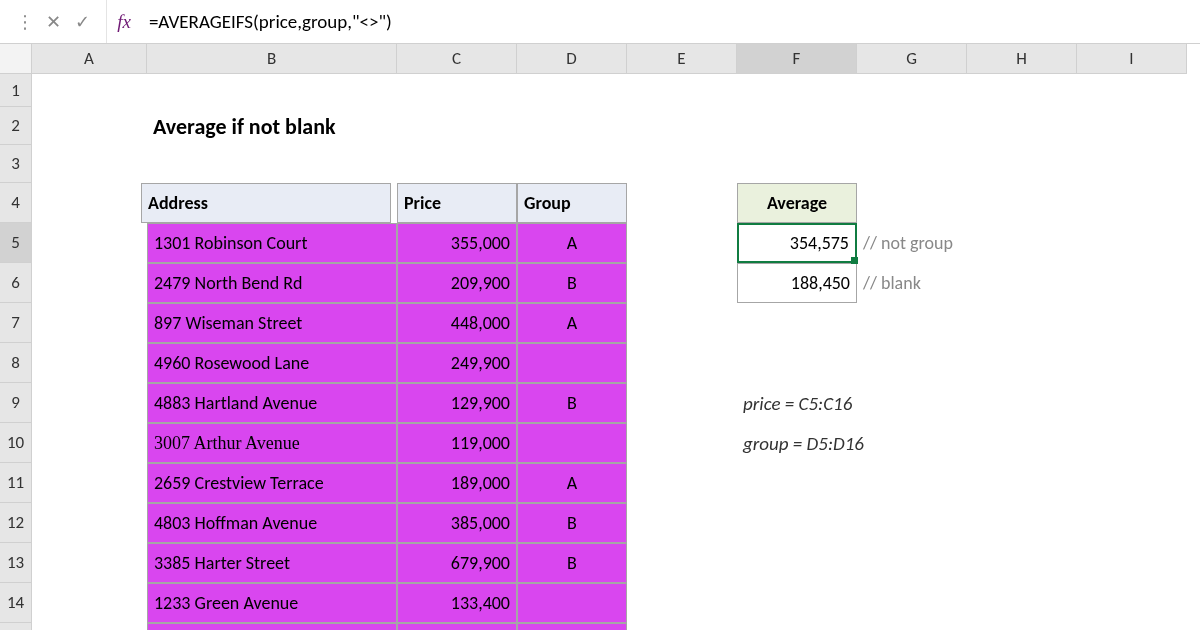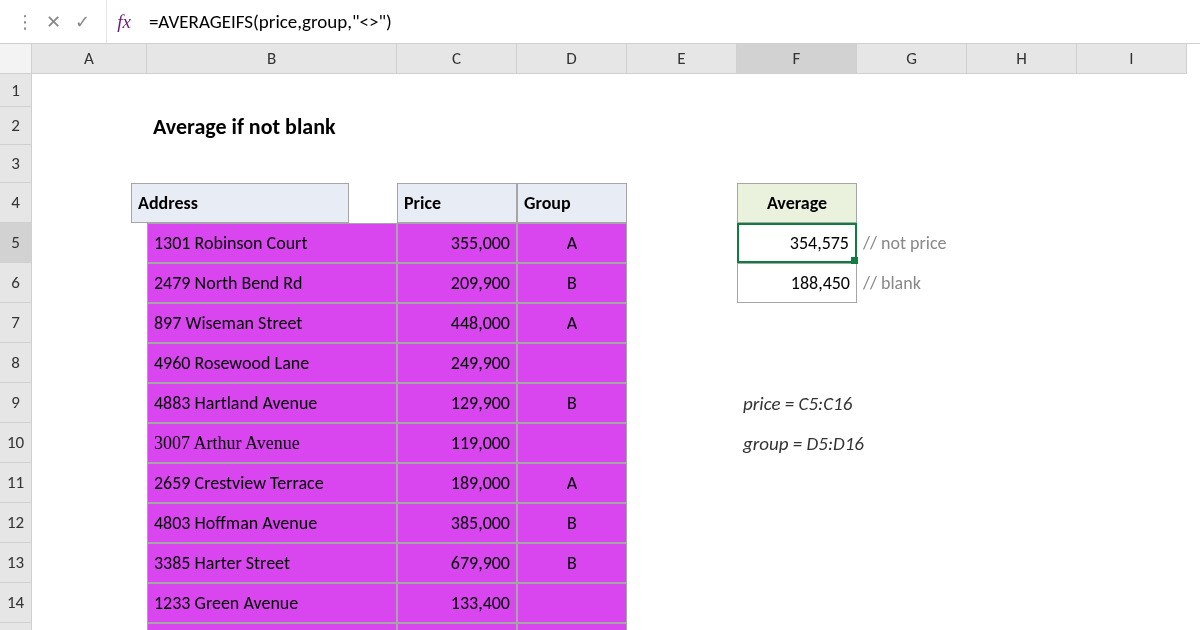--- a/index.html
+++ b/index.html
@@ -204,21 +204,21 @@
         <div class="col-h" style="width: 120px;">C</div>
         <div class="col-h" style="width: 110px;">D</div>
         <div class="col-h" style="width: 110px;">E</div>
         <div class="col-h active" style="width: 120px;">F</div>
         <div class="col-h" style="width: 110px;">G</div>
         <div class="col-h" style="width: 110px;">H</div>
         <div class="col-h" style="width: 110px;">I</div>
       </div>
     <div class="cells" id="cells">
         <div class="cell title" style="left: 115px; top: 33px; width: 400px; height: 38px;">Average if not blank</div>
-        <div class="cell th" style="left: 99px; top: 109px; width: 218px; height: 40px;">Address</div>
+        <div class="cell th" style="left: 109px; top: 109px; width: 250px; height: 40px;">Address</div>
         <div class="cell th" style="left: 365px; top: 109px; width: 120px; height: 40px;">Price</div>
         <div class="cell th" style="left: 485px; top: 109px; width: 110px; height: 40px;">Group</div>
         <div class="cell td" style="left: 115px; top: 149px; width: 250px; height: 40px;">1301 Robinson Court</div>
         <div class="cell td price" style="left: 365px; top: 149px; width: 120px; height: 40px;">355,000</div>
         <div class="cell td group" style="left: 485px; top: 149px; width: 110px; height: 40px;">A</div>
         <div class="cell td" style="left: 115px; top: 189px; width: 250px; height: 40px;">2479 North Bend  Rd</div>
         <div class="cell td price" style="left: 365px; top: 189px; width: 120px; height: 40px;">209,900</div>
         <div class="cell td group" style="left: 485px; top: 189px; width: 110px; height: 40px;">B</div>
         <div class="cell td" style="left: 115px; top: 229px; width: 250px; height: 40px;">897 Wiseman Street</div>
         <div class="cell td price" style="left: 365px; top: 229px; width: 120px; height: 40px;">448,000</div>
@@ -243,19 +243,19 @@
         <div class="cell td group" style="left: 485px; top: 469px; width: 110px; height: 40px;">B</div>
         <div class="cell td" style="left: 115px; top: 509px; width: 250px; height: 40px;">1233 Green Avenue</div>
         <div class="cell td price" style="left: 365px; top: 509px; width: 120px; height: 40px;">133,400</div>
         <div class="cell td group" style="left: 485px; top: 509px; width: 110px; height: 40px;"></div>
         <div class="cell td" style="left: 115px; top: 549px; width: 250px; height: 40px;">326 Sunnydale Avenue</div>
         <div class="cell td price" style="left: 365px; top: 549px; width: 120px; height: 40px;">195,000</div>
         <div class="cell td group" style="left: 485px; top: 549px; width: 110px; height: 40px;"></div>
         <div class="cell avg-th" style="left: 705px; top: 109px; width: 120px; height: 40px;">Average</div>
         <div class="cell avg-td selected" style="left: 705px; top: 149px; width: 120px; height: 40px;">354,575<div class="fill-handle"></div></div>
         <div class="cell avg-td" style="left: 705px; top: 189px; width: 120px; height: 40px;">188,450</div>
-        <div class="cell comment" style="left: 825px; top: 149px; width: 200px; height: 40px;">// not price</div>
+        <div class="cell comment" style="left: 825px; top: 149px; width: 200px; height: 40px;">// not group</div>
         <div class="cell comment" style="left: 825px; top: 189px; width: 200px; height: 40px;">// blank</div>
         <div class="cell named-range" style="left: 705px; top: 309px; width: 300px; height: 40px;">price = C5:C16</div>
         <div class="cell named-range" style="left: 705px; top: 349px; width: 300px; height: 40px;">group = D5:D16</div>
       </div>
   </div>
 </div>
 
 </body></html>

